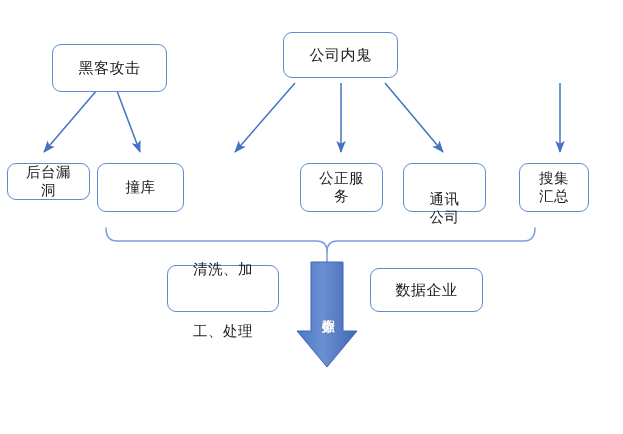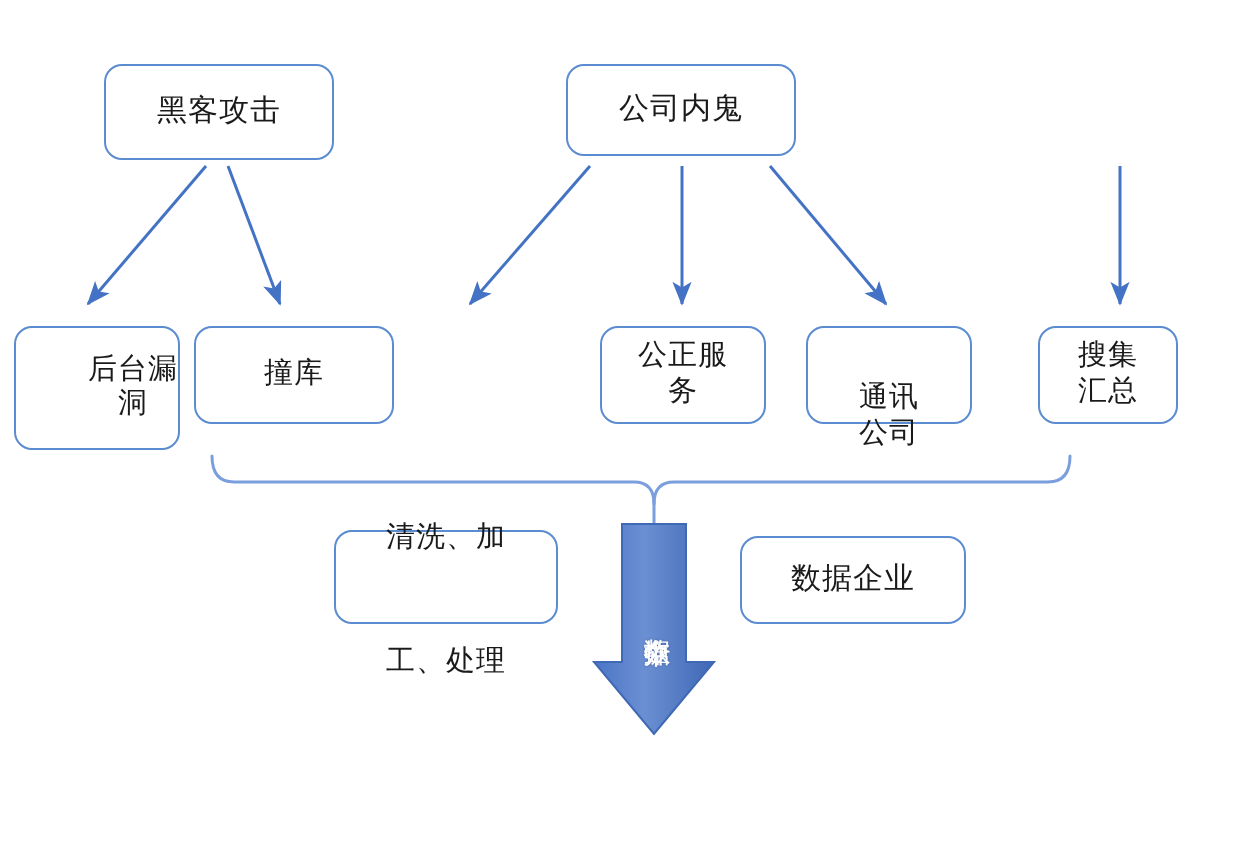--- a/index.html
+++ b/index.html
@@ -118,37 +118,37 @@
     <g stroke="#7b9ede" stroke-width="1.5" fill="none" stroke-linecap="round" stroke-linejoin="round">
       <path d="M106,228 Q106,241 117,241 L317,241 Q327,241 327,252 Q327,241 337,241 L524,241 Q535,241 535,228"></path>
       <line x1="327" y1="250" x2="327" y2="266"></line>
     </g>
 
     <g class="block-arrow">
       <path d="M311,262 L343,262 L343,331 L357,331 L327,367 L297,331 L311,331 Z" fill="url(#arrowGrad)" stroke="#3f68b5" stroke-width="1"></path>
     </g>
   </svg>
 
-  <div class="node" style="left:52px; top:32px; width:115px; height:48px;">
+  <div class="node" style="left:52px; top:44px; width:115px; height:48px;">
     <span>黑客攻击</span>
   </div>
 
   <div class="node" style="left:283px; top:32px; width:115px; height:46px;">
     <span>公司内鬼</span>
   </div>
 
 
-  <div class="node two-line" style="left:7px; top:163px; width:83px; height:62px;justify-content:flex-end;">
+  <div class="node two-line" style="left:7px; top:163px; width:83px; height:37px;">
     <span style="display:block;">
       <span style="display:block;">后台漏</span>
       <span style="display:block;">洞</span>
     </span>
   </div>
 
-  <div class="node small" style="left:97px; top:163px; width:100px; height:49px;">
+  <div class="node small" style="left:97px; top:163px; width:87px; height:49px;">
     <span>撞库</span>
   </div>
 
 
   <div class="node two-line" style="left:300px; top:163px; width:83px; height:49px;">
     <span style="display:block;">
       <span style="display:block;">公正服</span>
       <span style="display:block;">务</span>
     </span>
   </div>

